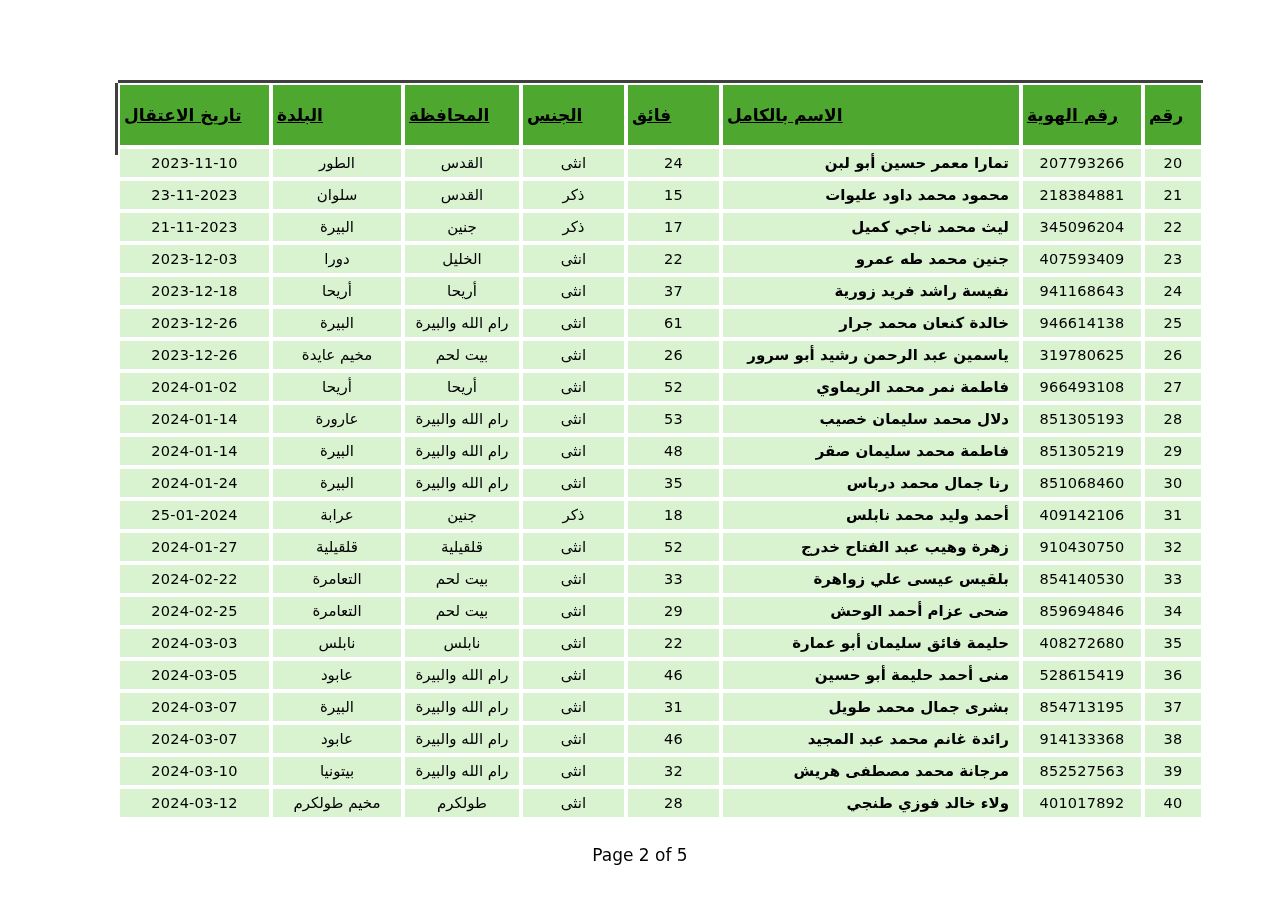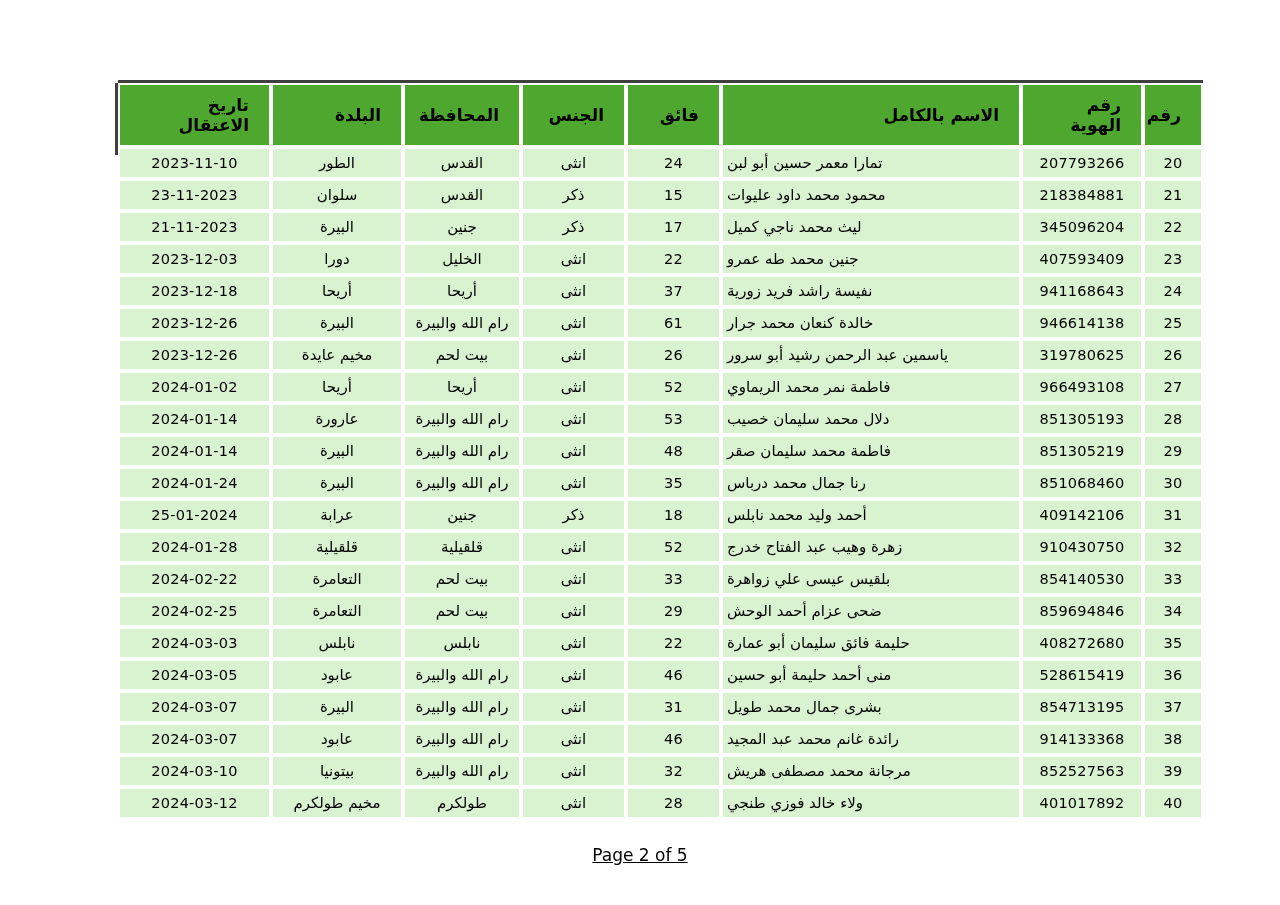--- a/index.html
+++ b/index.html
@@ -52,58 +52,59 @@
   col.col-governorate { width: 118px; }
   col.col-town        { width: 132px; }
   col.col-date        { width: 153px; }
 
   .data-table th {
     background: #4ea72e;
     border: 2px solid #ffffff;
     height: 60px;
     font-size: 17px;
     font-weight: bold;
-    text-align: right;
+    text-align: left;
     vertical-align: middle;
-    padding: 0 20px;
+    padding: 0 4px;
     overflow: hidden;
+    text-decoration: underline;
   }
   .data-table td {
     background: #d9f2d0;
     border: 2px solid #ffffff;
     height: 28px;
     font-size: 15px;
     text-align: center;
     vertical-align: middle;
     padding: 0 4px;
     white-space: nowrap;
     overflow: hidden;
   }
   .data-table td.col-name {
-    text-align: left;
+    text-align: right;
     padding-right: 10px;
     font-size: 15px;
+    font-weight: bold;
   }
   .data-table td.col-id,
   .data-table td.col-date,
   .data-table td.col-age,
   .data-table td.col-num {
     font-size: 14.5px;
     letter-spacing: 0.2px;
   }
   .page-footer {
     position: absolute;
     left: 0;
     right: 0;
     top: 845px;
     text-align: center;
     font-size: 17px;
     color: #000000;
     font-family: "DejaVu Sans", sans-serif;
-    text-decoration: underline;
   }
 </style>
 </head>
 <body>
 
 <div class="page">
 
   <div class="table-wrap">
     <table class="data-table" dir="rtl">
       <colgroup>
@@ -250,21 +251,21 @@
             <td class="col-date">25-01-2024</td>
           </tr>
           <tr>
             <td class="col-num">32</td>
             <td class="col-id">910430750</td>
             <td class="col-name">زهرة وهيب عبد الفتاح خدرج</td>
             <td class="col-age">52</td>
             <td class="col-gender">انثى</td>
             <td class="col-governorate">قلقيلية</td>
             <td class="col-town">قلقيلية</td>
-            <td class="col-date">2024-01-28</td>
+            <td class="col-date">2024-01-27</td>
           </tr>
           <tr>
             <td class="col-num">33</td>
             <td class="col-id">854140530</td>
             <td class="col-name">بلقيس عيسى علي زواهرة</td>
             <td class="col-age">33</td>
             <td class="col-gender">انثى</td>
             <td class="col-governorate">بيت لحم</td>
             <td class="col-town">التعامرة</td>
             <td class="col-date">2024-02-22</td>

